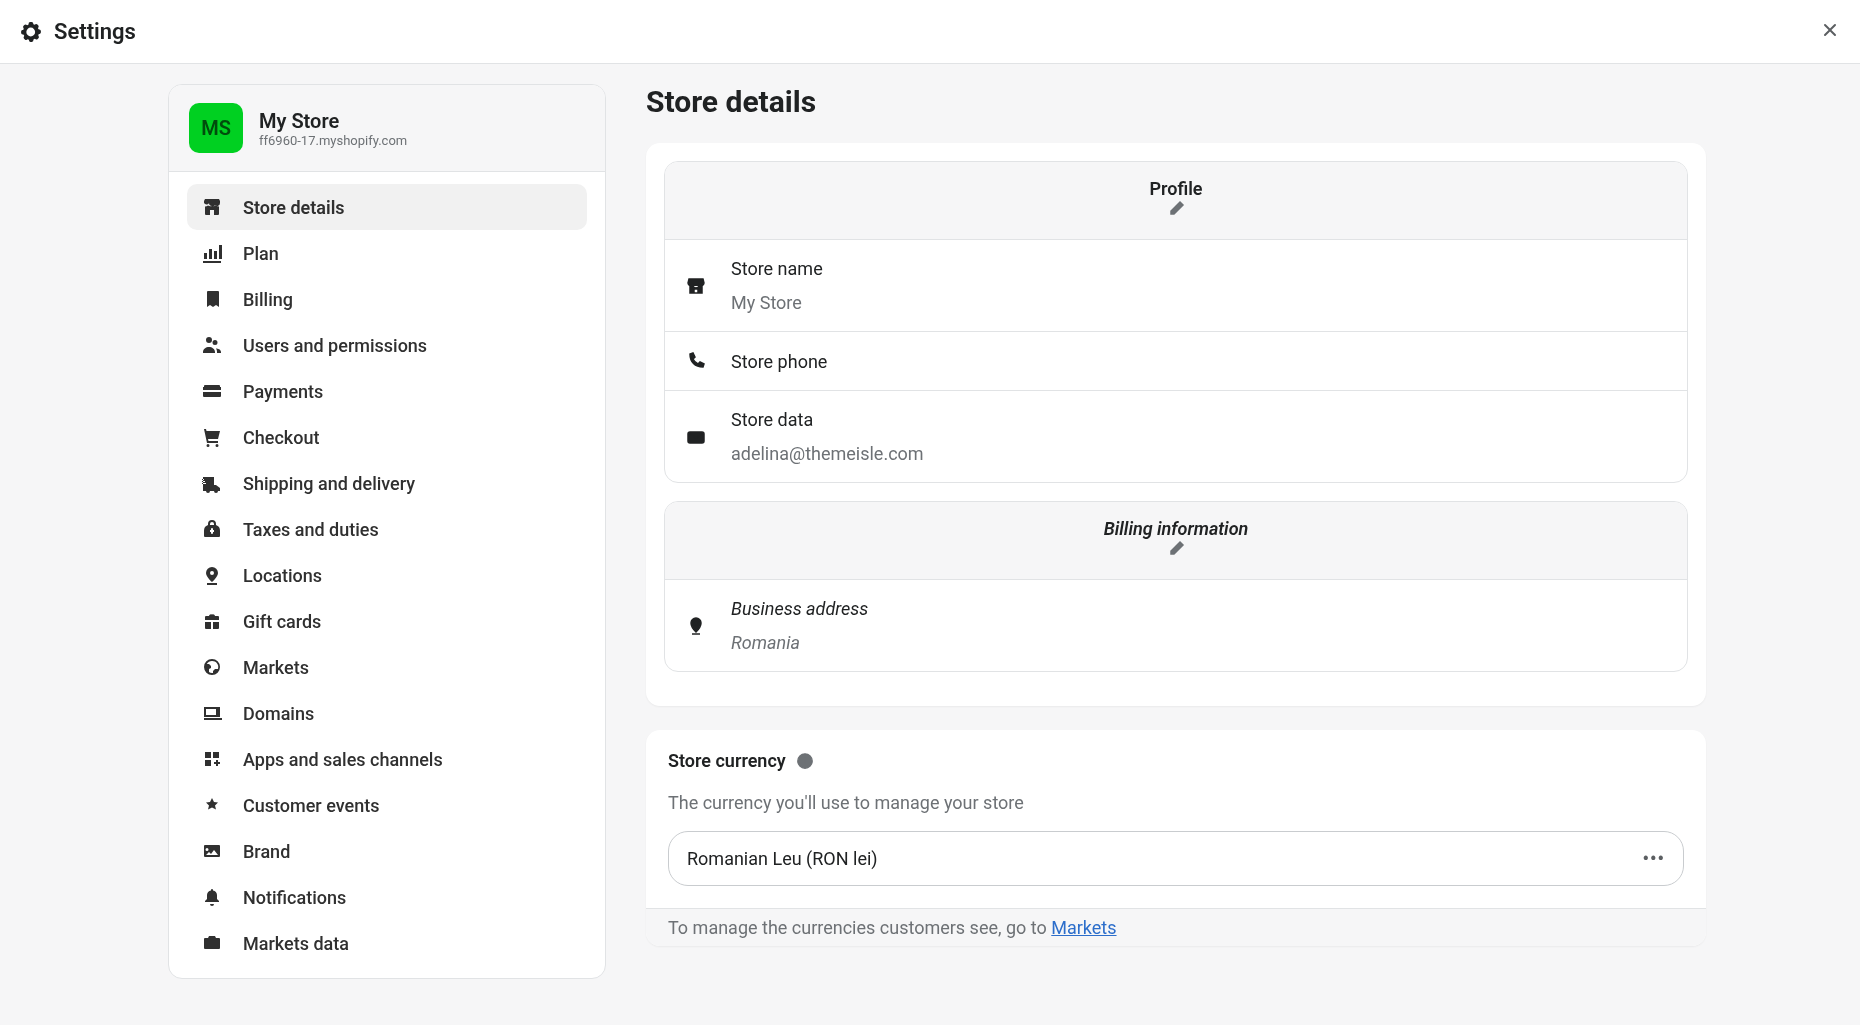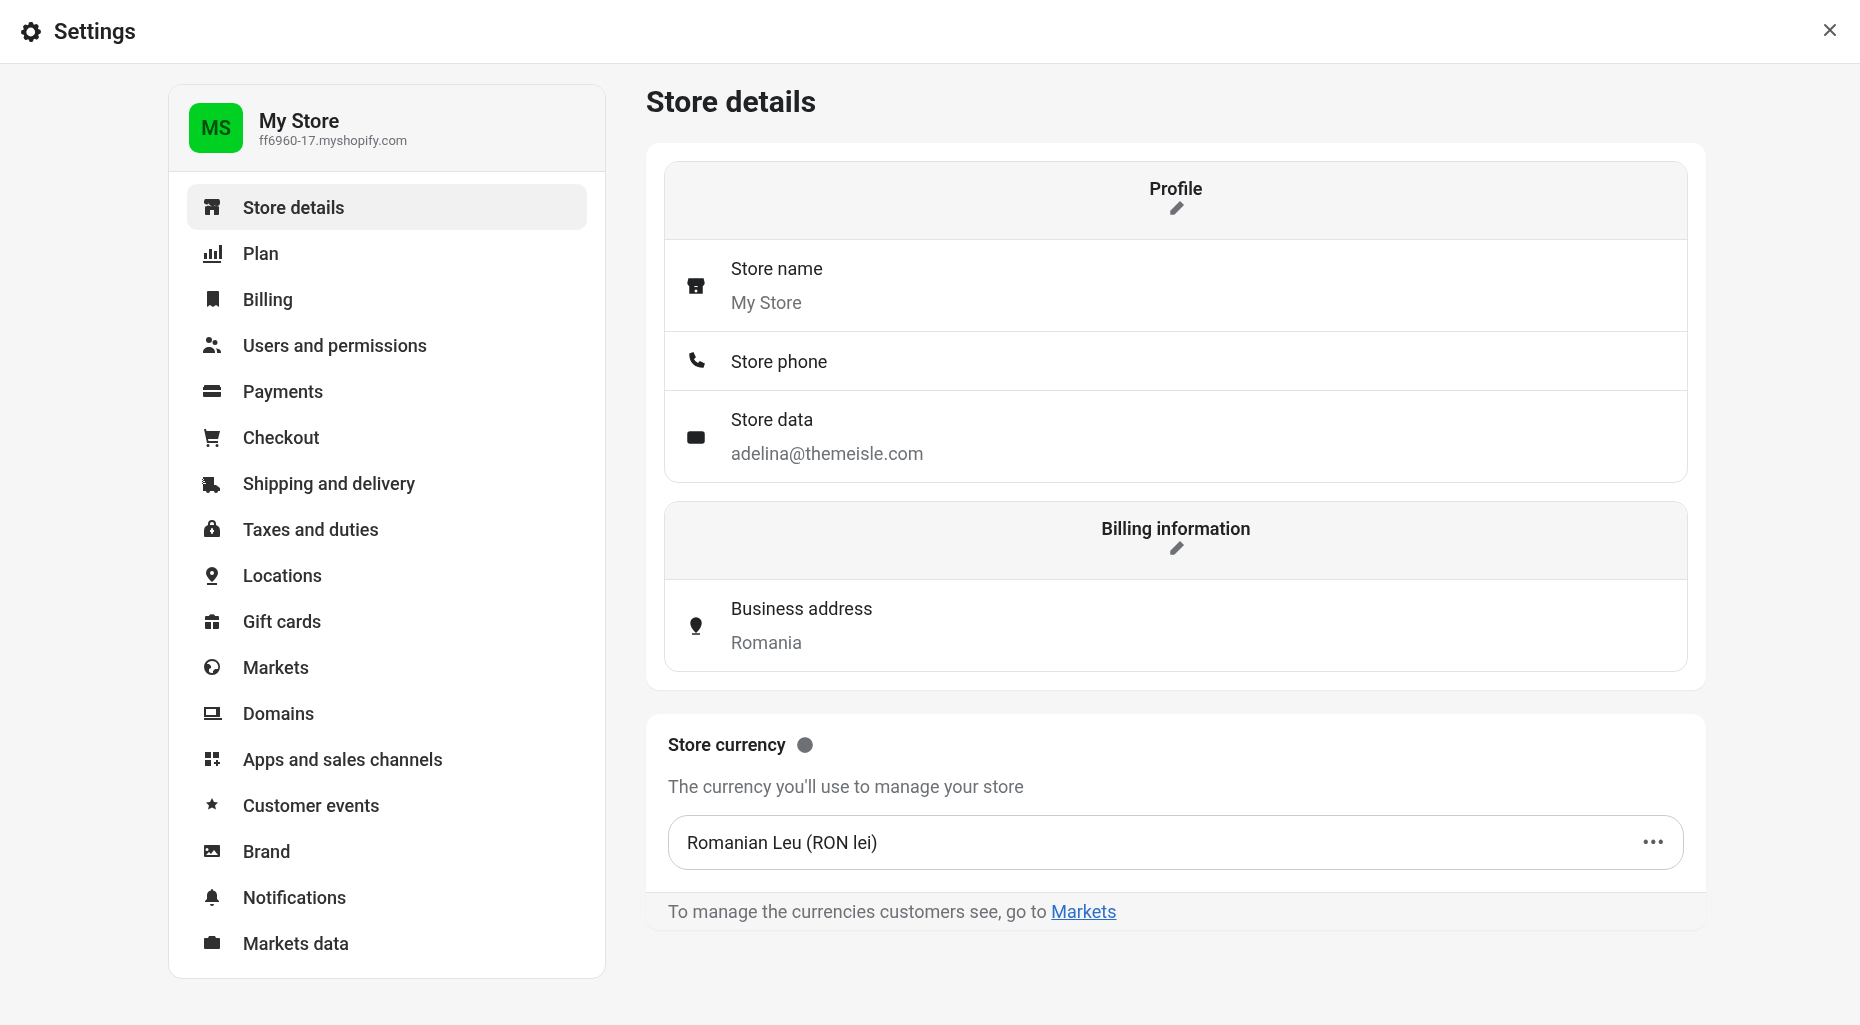--- a/index.html
+++ b/index.html
@@ -129,21 +129,22 @@
       margin-bottom: 24px;
       padding: 18px;
     }
     .section {
       border: 1px solid #e1e3e5;
       border-radius: 14px;
       overflow: hidden;
       margin-bottom: 18px;
     }
     .section:last-child {
-      margin-bottom: 0;
+      margin-bottom: 16px;
+      font-style: italic;
     }
     .section-header {
       display: flex;
       align-items: center;
       justify-content: space-between;
       padding: 16px 20px;
       background: #f6f6f7;
       border-bottom: 1px solid #e1e3e5;
       flex-direction: column;
     }

